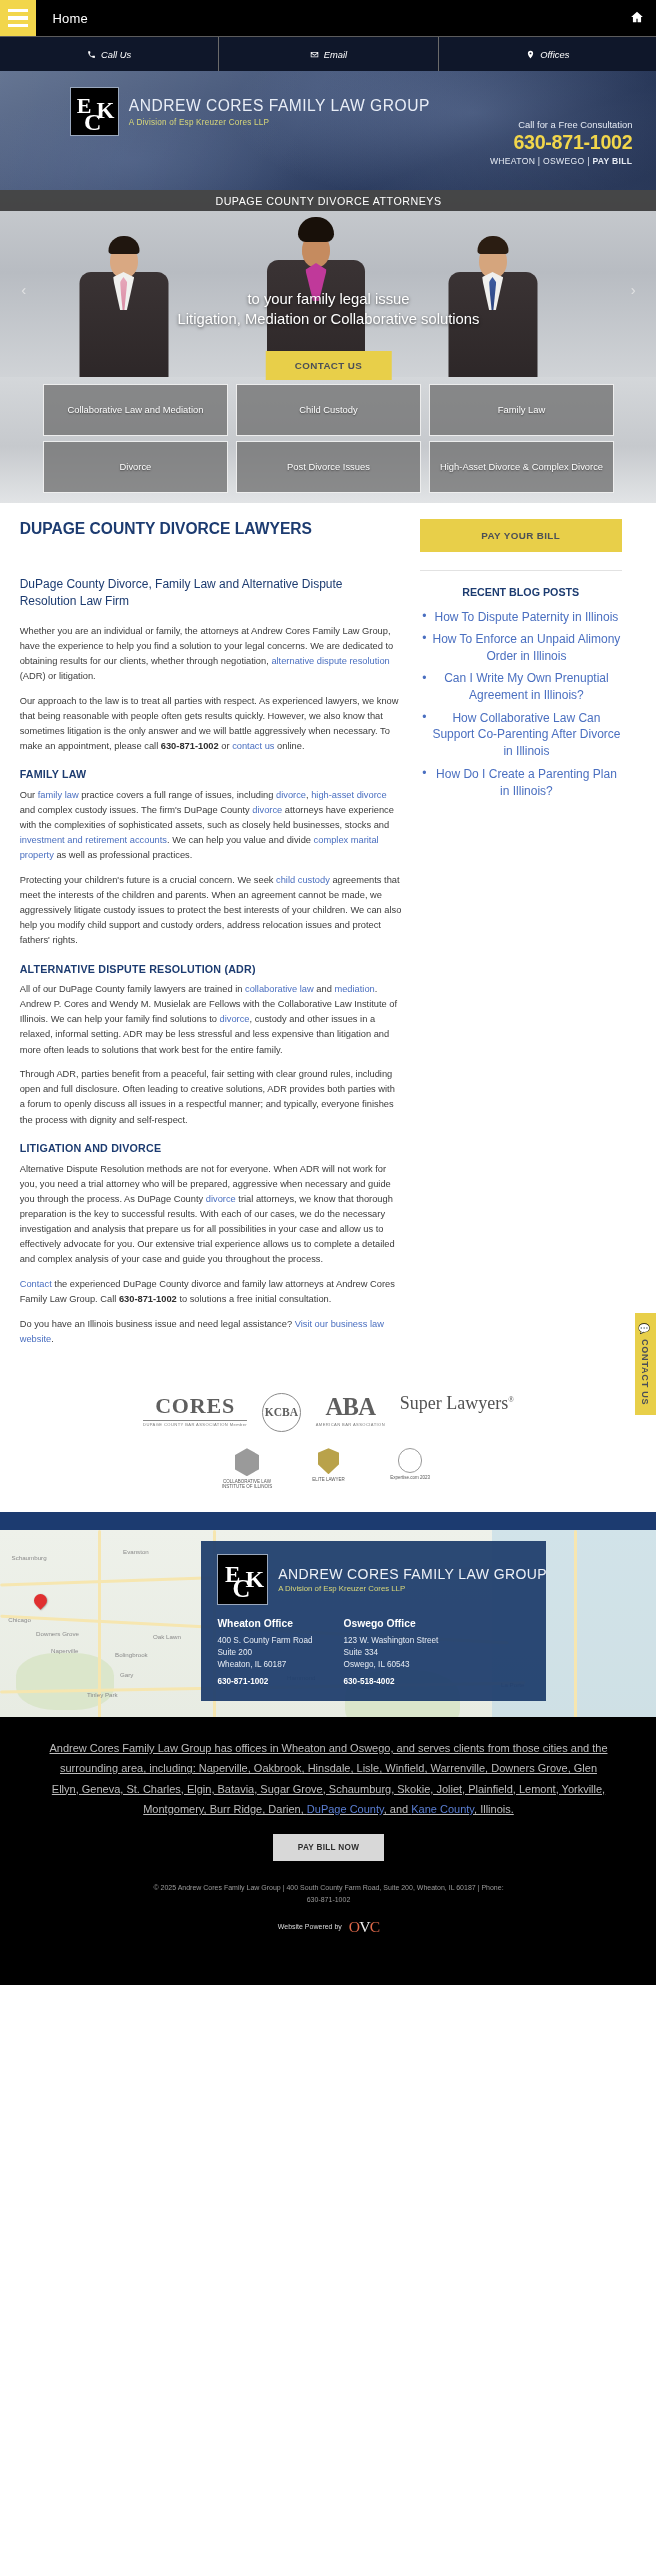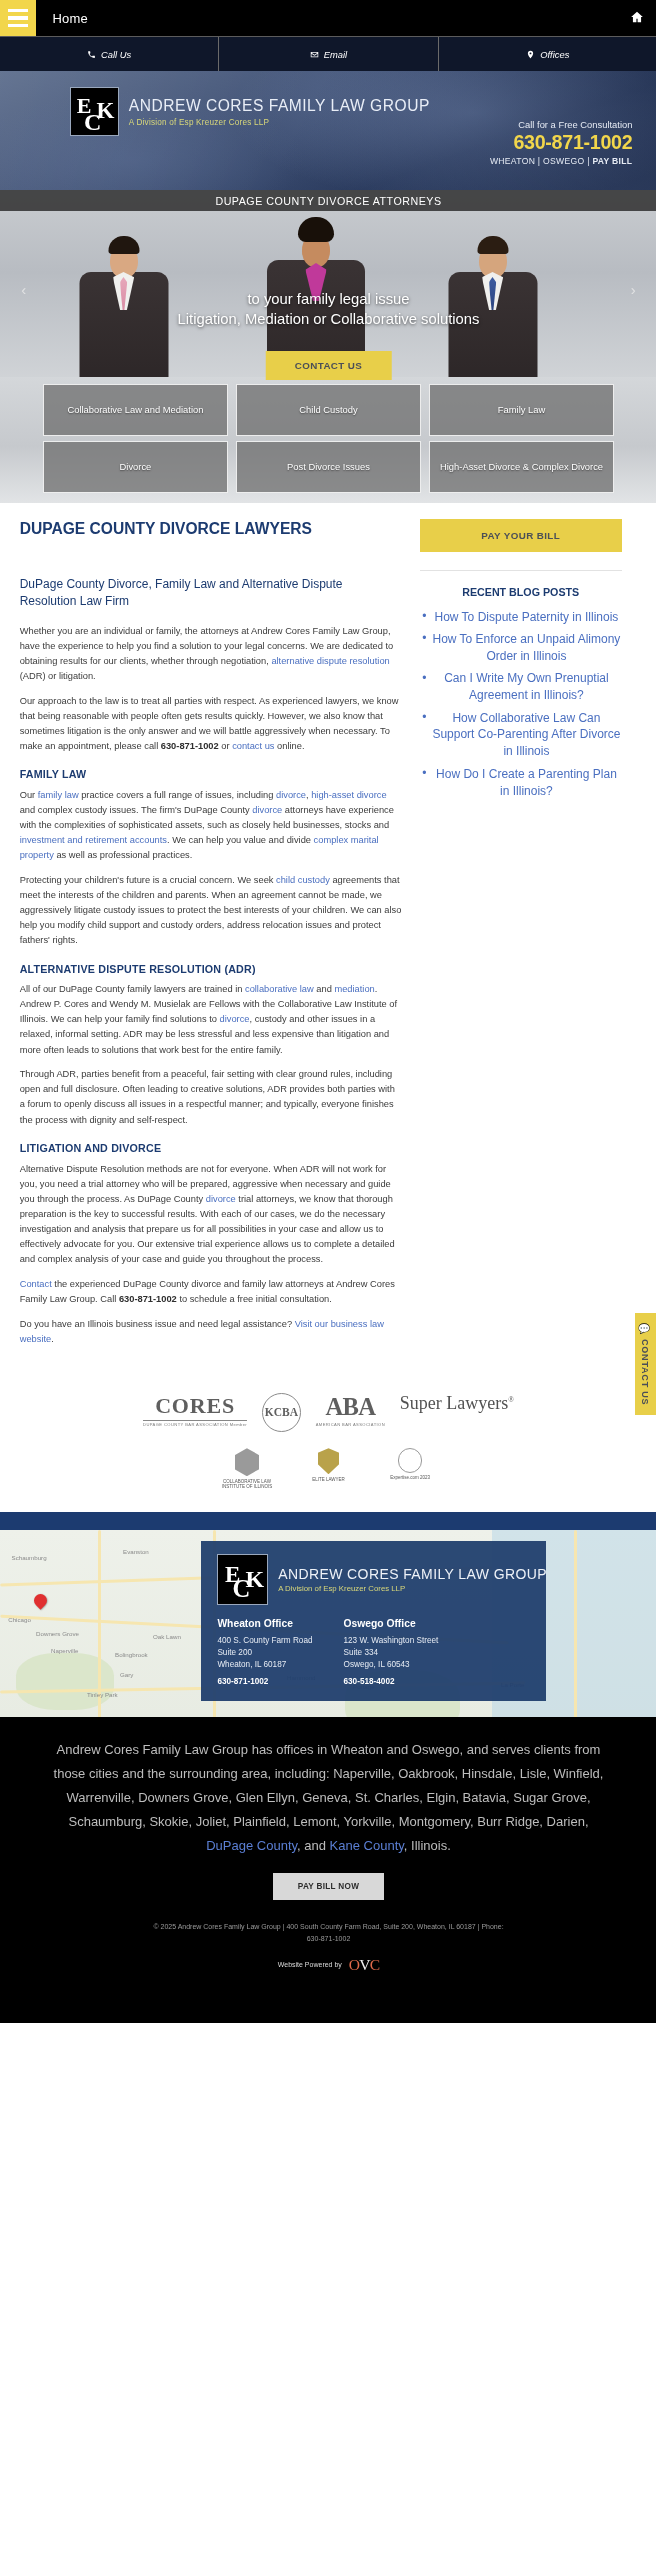--- a/index.html
+++ b/index.html
@@ -327,21 +327,21 @@
   .fc-title { color: #eef2f8; font-size: 14px; letter-spacing: 0.4px; white-space: nowrap; }
   .fc-sub { color: #d9d87a; font-size: 7.8px; margin-top: 2.5px; }
   .fc-offices { display: flex; gap: 31px; margin-top: 13px; }
   .fc-off-name { font-size: 10.3px; font-weight: 700; margin-bottom: 5.7px; }
   .fc-off-line { font-size: 8.2px; line-height: 1.5; color: #e7ecf4; }
   .fc-off-phone { font-size: 8.2px; font-weight: 700; margin-top: 5.7px; }
 
   
   .footer-dark { background: #000; padding: 21.3px 49px 8.2px 49px; text-align: center; }
   .footer-dark p {
-    color: #bdbdbd; font-size: 13px; line-height: 1.85;
+    color: #bdbdbd; font-size: 11px; line-height: 1.85; text-decoration: underline;
   }
   .footer-dark a { color: #5b7fd4; text-decoration: none; }
   .pay-now-btn {
     display: inline-block; margin-top: 14.8px;
     background: #d8d8d8; color: #2b2b2b;
     font-size: 8.2px; font-weight: 700; letter-spacing: 0.3px;
     padding: 9px 24.6px; border: none; cursor: pointer;
   }
   .copyright {
     background: #000; text-align: center; padding: 13px 16.4px 3.3px 16.4px;
@@ -491,21 +491,21 @@
     <p class="body">
       <span>All of our DuPage County family lawyers are trained in </span><a class="lnk" href="#">collaborative law</a><span> and </span><a class="lnk" href="#">mediation</a><span>. Andrew P. Cores and Wendy M. Musielak are Fellows with the Collaborative Law Institute of Illinois. We can help your family find solutions to </span><a class="lnk" href="#">divorce</a><span>, custody and other issues in a relaxed, informal setting. ADR may be less stressful and less expensive than litigation and more often leads to solutions that work best for the entire family.</span>
     </p>
     <p class="body">Through ADR, parties benefit from a peaceful, fair setting with clear ground rules, including open and full disclosure. Often leading to creative solutions, ADR provides both parties with a forum to openly discuss all issues in a respectful manner; and typically, everyone finishes the process with dignity and self-respect.</p>
 
     <h3 class="sec-title">LITIGATION AND DIVORCE</h3>
     <p class="body">
       <span>Alternative Dispute Resolution methods are not for everyone. When ADR will not work for you, you need a trial attorney who will be prepared, aggressive when necessary and guide you through the process. As DuPage County </span><a class="lnk" href="#">divorce</a><span> trial attorneys, we know that thorough preparation is the key to successful results. With each of our cases, we do the necessary investigation and analysis that prepare us for all possibilities in your case and allow us to effectively advocate for you. Our extensive trial experience allows us to complete a detailed and complex analysis of your case and guide you throughout the process.</span>
     </p>
     <p class="body">
-      <a class="lnk" href="#">Contact</a><span> the experienced DuPage County divorce and family law attorneys at Andrew Cores Family Law Group. Call </span><b>630-871-1002</b><span> to schedule a free initial consultation.</span>
+      <a class="lnk" href="#">Contact</a><span> the experienced DuPage County divorce and family law attorneys at Andrew Cores Family Law Group. Call </span><b>630-871-1002</b><span> to solutions a free initial consultation.</span>
     </p>
     <p class="body">
       <span>Do you have an Illinois business issue and need legal assistance? </span><a class="lnk" href="#">Visit our business law website</a><span>.</span>
     </p>
   </div>
 
   <div class="side-col">
     <button class="pay-bill-btn">PAY YOUR BILL</button>
     <div class="side-divider"></div>
     <div class="side-head">RECENT BLOG POSTS</div>

